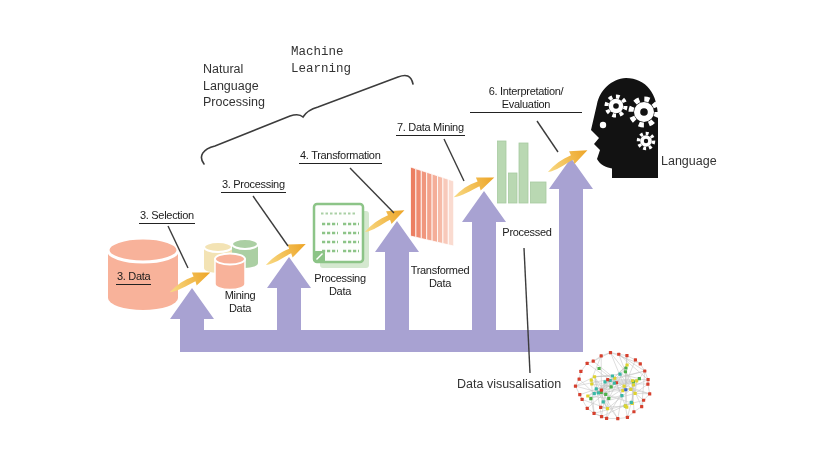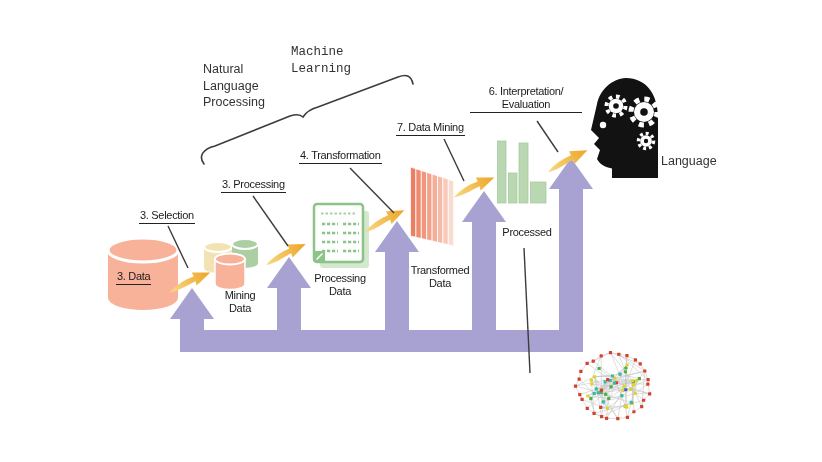--- a/index.html
+++ b/index.html
@@ -352,14 +352,15 @@
 
 <div class="lbl stage ctr" style="left:214px;top:289px;width:52px;">Mining
 Data</div>
 <div class="lbl stage ctr" style="left:310px;top:272px;width:60px;">Processing
 Data</div>
 <div class="lbl stage ctr" style="left:403px;top:264px;width:74px;">Transformed
 Data</div>
 <div class="lbl stage ctr" style="left:502px;top:226px;width:50px;">Processed</div>
 
 <div class="lbl note" style="left:661px;top:153px;">Language</div>
+<div class="lbl note" style="left:457px;top:376px;">Data visusalisation</div>
 
 </div>
 
 </body></html>

